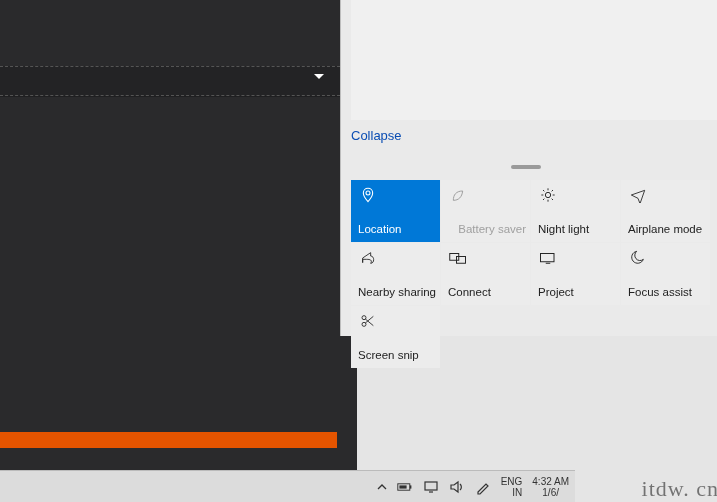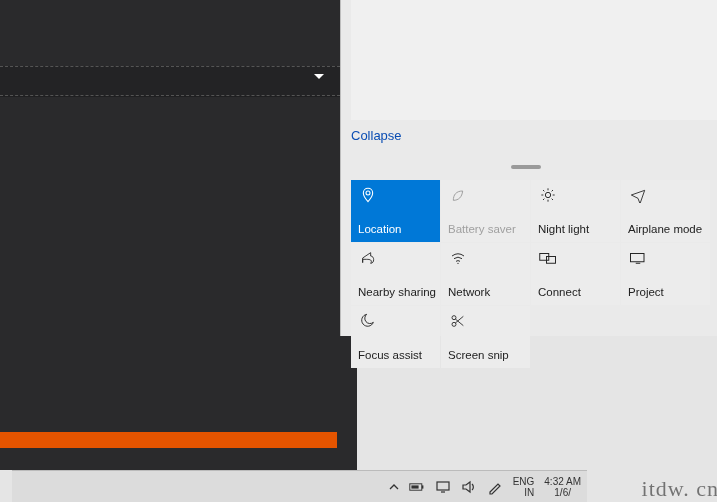--- a/index.html
+++ b/index.html
@@ -82,24 +82,24 @@
     width: 20px; height: 20px;
     display: flex; align-items: center; justify-content: center;
   }
   .tile .tlabel {
     position: absolute; left: 7px; bottom: 6px; right: 4px;
     font-size: 11.5px; line-height: 1.1;
     color: #222;
     white-space: nowrap; overflow: hidden;
   }
   .tile.active .tlabel { color: #fff; }
-  .tile.disabled .tlabel { color: #a0a0a0; }
+  .tile.disabled .tlabel { color: #a0a0a0; text-align: right; }
 
   .taskbar {
-    position: absolute; left: 12px; top: 470px;
+    position: absolute; left: 0; top: 470px;
     width: 575px; height: 32px;
     background: #dcdcdc;
     border-top: 1px solid #bbb;
   }
   .tray {
     position: absolute; right: 6px; top: 0;
     height: 32px; display: flex; align-items: center;
     font-size: 11px; color: #333;
     gap: 10px;
   }
@@ -183,29 +183,20 @@
     <div class="tile">
       <span class="ticon">
         <svg width="16" height="16" viewBox="0 0 24 24">
             <path d="M4 12l12-8v5c6 0 6 11 0 11 3-5-1-6-6-6h-6v5z" fill="none" stroke="#222" stroke-width="1.3"></path>
           </svg>
       </span>
       <span class="tlabel">Nearby sharing</span>
     </div>
 
 
-    <div class="tile">
-      <span class="ticon">
-        <svg width="16" height="16" viewBox="0 0 24 24">
-            <path d="M3 9a15 15 0 0 1 18 0M6 13a10 10 0 0 1 12 0M9 17a5 5 0 0 1 6 0" fill="none" stroke="#222" stroke-width="1.4"></path>
-            <circle cx="12" cy="20" r="1" fill="#222"></circle>
-          </svg>
-      </span>
-      <span class="tlabel">Network</span>
-    </div>
 
     <div class="tile">
       <span class="ticon">
         <svg width="18" height="14" viewBox="0 0 24 18">
             <rect x="1" y="3" width="12" height="9" fill="none" stroke="#222" stroke-width="1.3"></rect>
             <rect x="10" y="7" width="12" height="9" fill="none" stroke="#222" stroke-width="1.3"></rect>
           </svg>
       </span>
       <span class="tlabel">Connect</span>
     </div>

